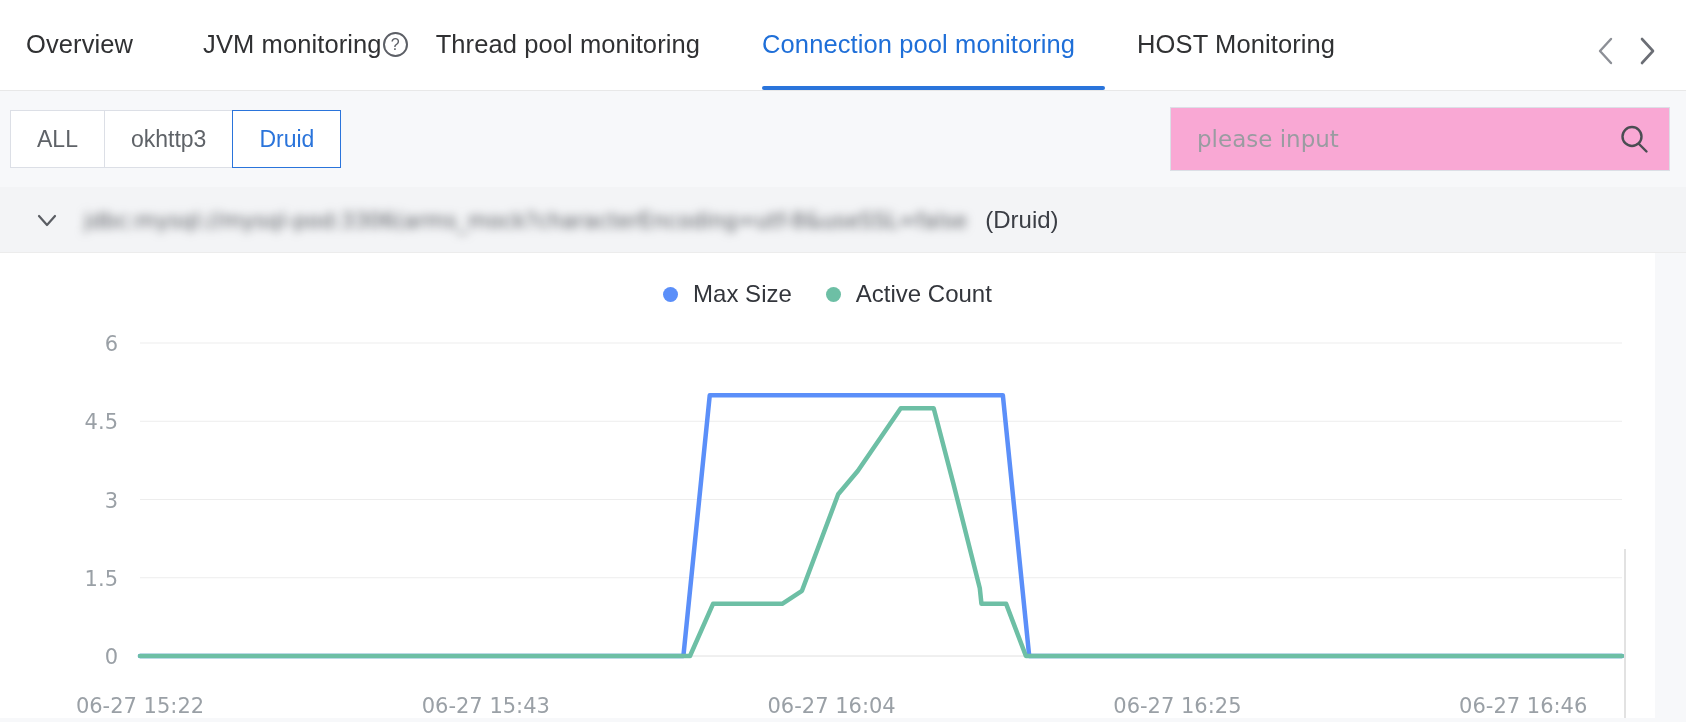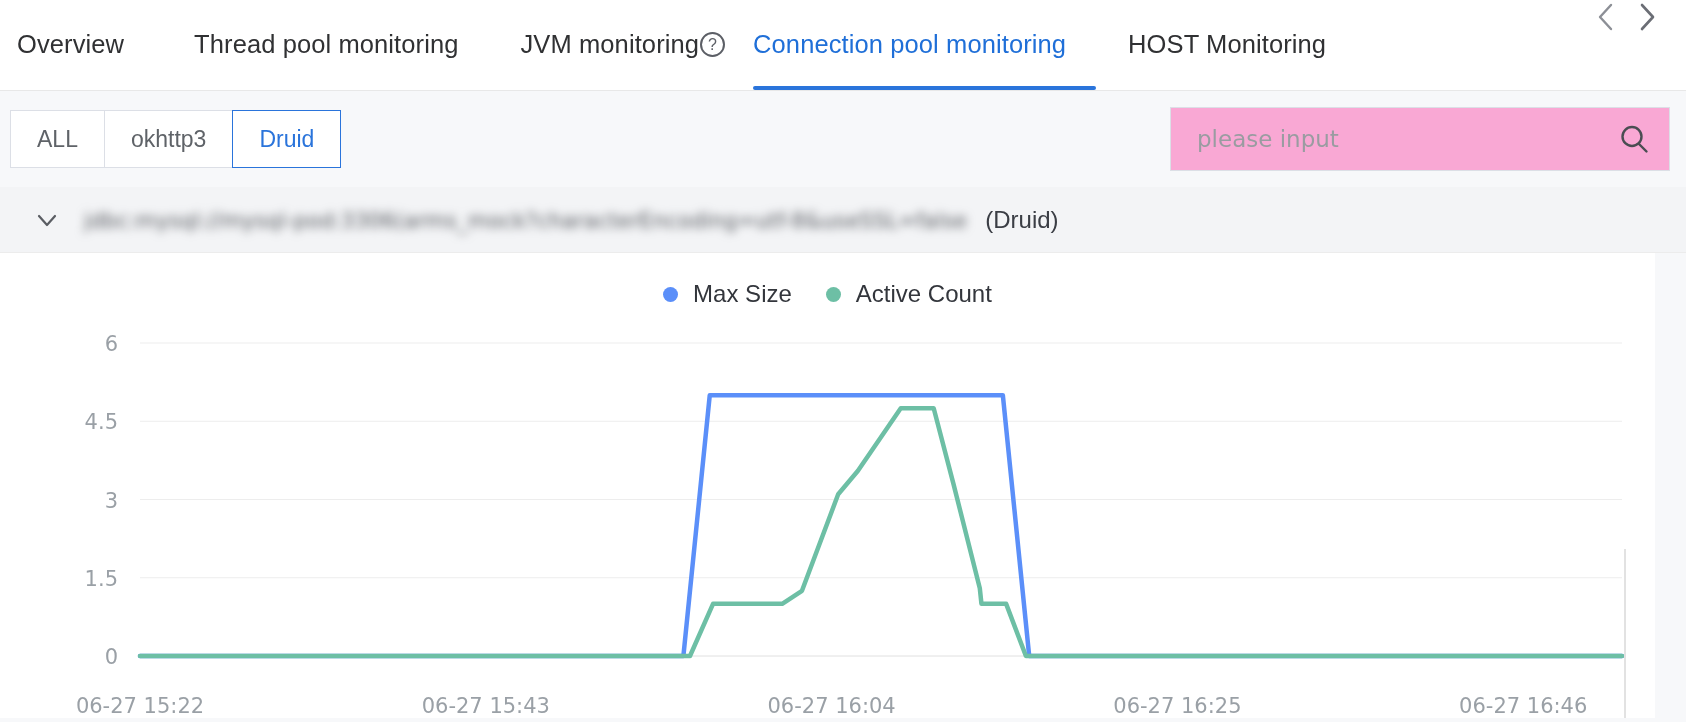--- a/index.html
+++ b/index.html
@@ -15,23 +15,23 @@
     background: #f7f8fa;
   }
 
   
   .tabbar {
     position: relative;
     height: 91px;
     background: #ffffff;
     border-bottom: 1px solid #e8e8e8;
     display: flex;
-    align-items: flex-start;
-    box-sizing: border-box;
-    padding-left: 17px;
+    align-items: flex-end;
+    box-sizing: border-box;
+    padding-left: 26px;
   }
   .tabs {
     display: flex;
     align-items: flex-end;
     height: 100%;
     flex: 1 1 auto;
   }
   .tab {
     position: relative;
     display: flex;
@@ -240,27 +240,27 @@
 </head>
 <body>
 
 <div class="tabbar">
   <div class="tabs">
 
     <div class="tab">
       <span class="tab-label">Overview</span>
     </div>
 
-    <div class="tab">
-      <span class="tab-label">Thread pool monitoring</span>
-    </div>
-
     <div class="tab has-help">
       <span class="tab-label">JVM monitoring</span>
       <span class="help-icon">?</span>
+    </div>
+
+    <div class="tab">
+      <span class="tab-label">Thread pool monitoring</span>
     </div>
 
     <div class="tab active">
       <span class="tab-label">Connection pool monitoring</span>
       <span class="underline"></span>
     </div>
 
     <div class="tab">
       <span class="tab-label">HOST Monitoring</span>
     </div>

